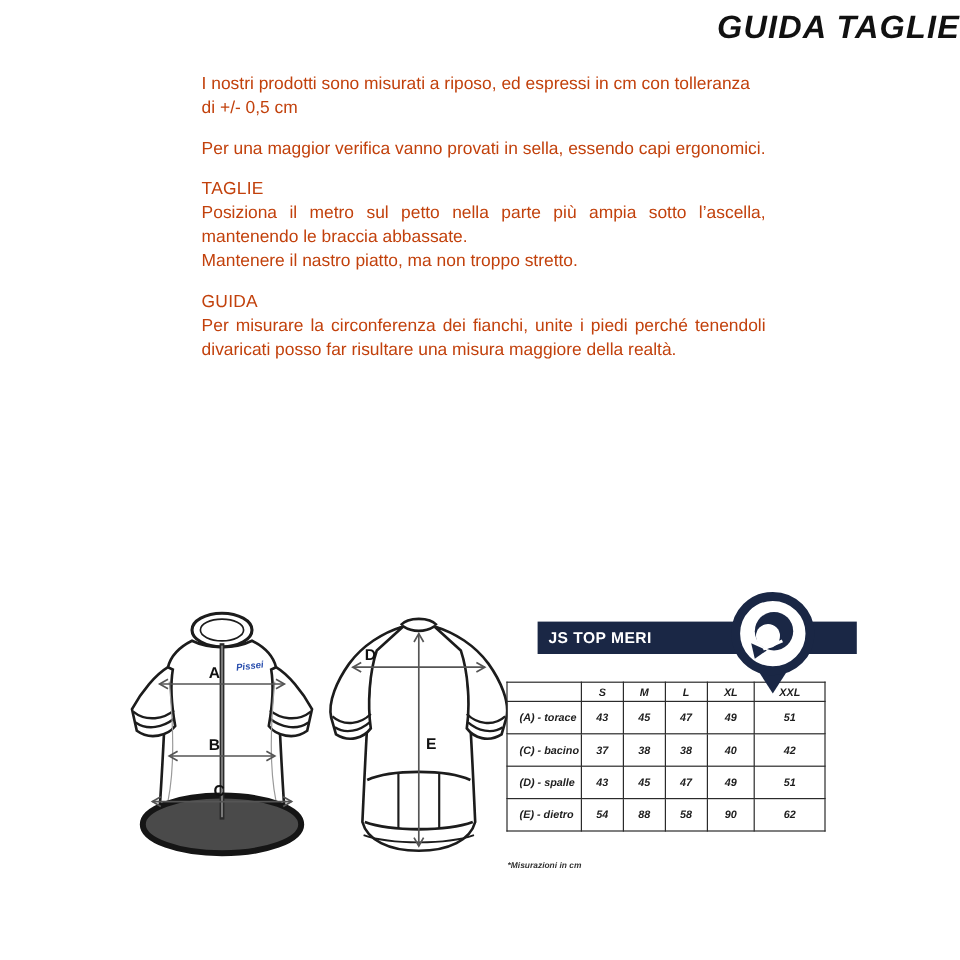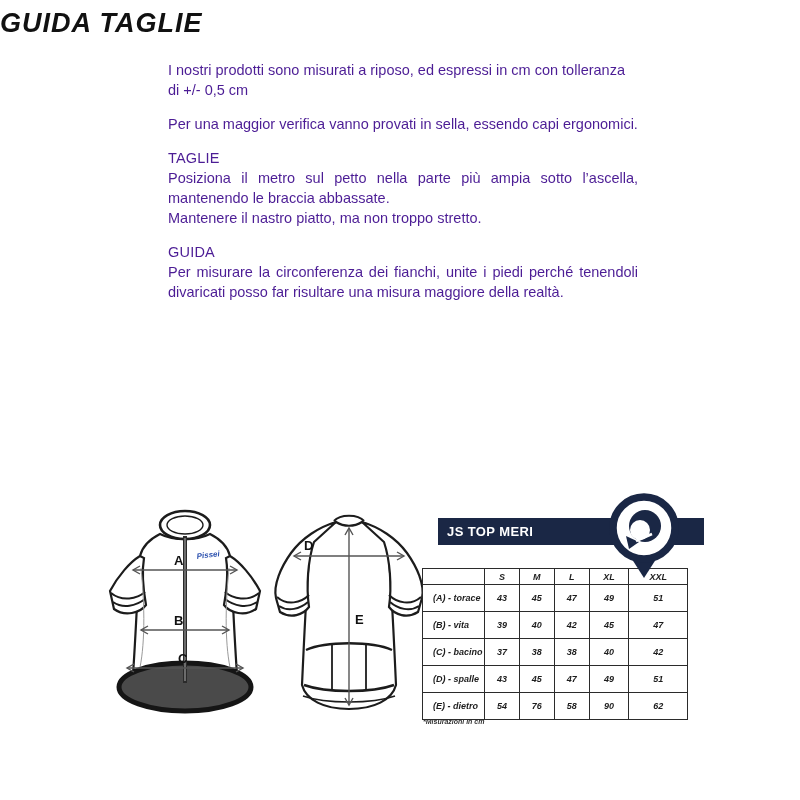--- a/index.html
+++ b/index.html
@@ -3,32 +3,32 @@
 <meta charset="utf-8">
 <style>
   * { margin:0; padding:0; box-sizing:border-box; }
   body { background:#fff; }
   .page {
     position:relative; width:800px; height:800px; background:#ffffff;
     font-family:"Liberation Sans", sans-serif; color:#1f1f1f; overflow:hidden;
   }
   .title {
     position:absolute; top:8px; left:0; width:100%;
-    text-align:left; font-size:27px; font-weight:bold; font-style:italic;
+    text-align:right; font-size:27px; font-weight:bold; font-style:italic;
     letter-spacing:1px; color:#111;
   }
-  .textblock { position:absolute; left:168px; top:60px; width:470px; font-size:14.5px; line-height:20px; color:#4c1d95; }
+  .textblock { position:absolute; left:168px; top:60px; width:470px; font-size:14.5px; line-height:20px; color:#c2410c; }
   .textblock p { margin:0 0 14px 0; }
   .sec { margin:0 0 14px 0; }
   .sec-heading { font-size:14.5px; letter-spacing:0.2px; }
   .sec-body { text-align:justify; }
   .sec-body2:empty { display:none; }
   .diagram { position:absolute; }
   .prodbar {
-    position:absolute; left:438px; top:518px; width:266px; height:27px;
+    position:absolute; left:448px; top:518px; width:266px; height:27px;
     background:#1a2745; color:#ffffff; font-size:13px; font-weight:bold;
     line-height:27px; padding-left:9px; letter-spacing:0.4px;
   }
   .logo-pin { position:absolute; left:598px; top:490px; width:92px; height:102px; z-index:3; }
   .size-table {
     position:absolute; left:422px; top:568px; width:266px;
     border-collapse:collapse; font-size:9px; font-style:italic; font-weight:bold; color:#1d1d1d;
   }
   .size-table td { border:1px solid #2b2b2b; text-align:center; vertical-align:middle; background:#fff; }
   .size-table tr.hdr td { height:16px; }
@@ -155,47 +155,39 @@
     </tr>
     <tr class="datarow">
       <td class="lbl">(A) - torace</td>
       <td>43</td>
       <td>45</td>
       <td>47</td>
       <td>49</td>
       <td>51</td>
     </tr>
     <tr class="datarow">
-      <td class="lbl">(B) - vita</td>
-      <td>39</td>
-      <td>40</td>
-      <td>42</td>
-      <td>45</td>
-      <td>47</td>
-    </tr>
-    <tr class="datarow">
       <td class="lbl">(C) - bacino</td>
       <td>37</td>
       <td>38</td>
       <td>38</td>
       <td>40</td>
       <td>42</td>
     </tr>
     <tr class="datarow">
       <td class="lbl">(D) - spalle</td>
       <td>43</td>
       <td>45</td>
       <td>47</td>
       <td>49</td>
       <td>51</td>
     </tr>
     <tr class="datarow">
       <td class="lbl">(E) - dietro</td>
       <td>54</td>
-      <td>76</td>
+      <td>88</td>
       <td>58</td>
       <td>90</td>
       <td>62</td>
     </tr>
   </tbody>
     </table>
 
   <div class="footnote">*Misurazioni in cm</div>
 
 </div>

